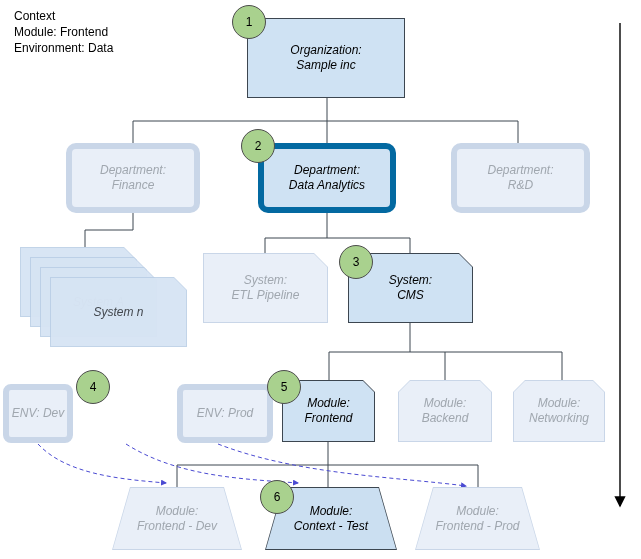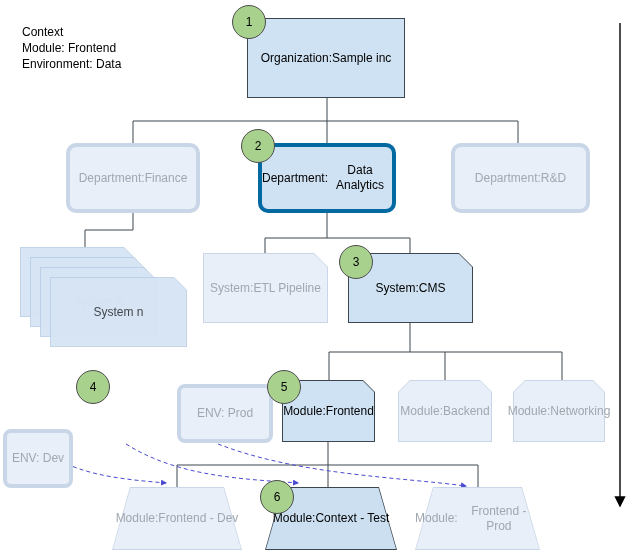--- a/index.html
+++ b/index.html
@@ -3,28 +3,28 @@
 <meta charset="utf-8">
 <style>
   html,body{margin:0;padding:0;background:#fff;}
   #canvas{
     position:relative;width:641px;height:559px;background:#fff;overflow:hidden;
     font-family:"Liberation Sans", sans-serif;font-size:12px;color:#000;
   }
   svg.underlay{position:absolute;left:0;top:0;z-index:0;}
   .node{position:absolute;z-index:1;}
   .lbl{
-    position:absolute;inset:0;display:flex;align-items:center;
-    justify-content:center;text-align:center;line-height:15px;z-index:2;pointer-events:none;
+    position:absolute;inset:0;display:flex;flex-direction:column;align-items:center;
+    justify-content:center;text-align:center;line-height:15px;z-index:2;pointer-events:none;font-style:italic;
   }
   .hl-text{color:#000;}
   .faded-text{color:#a0a7af;}
   
   .rect{border:1px solid #3c4650;background:#cfe2f3;box-sizing:border-box;}
-  .rrect{border:4px solid #0369a1;background:#cfe2f3;border-radius:10px;box-sizing:border-box;}
+  .rrect{border:6px solid #0369a1;background:#cfe2f3;border-radius:10px;box-sizing:border-box;}
   .rrect.sm{border-radius:8px;}
   .fadedbox{border-color:#c9d6e8;background:#e9eff8;}
   
   .shape .bg,.shape .fg{position:absolute;}
   .card .bg{inset:0;background:#3c4650;clip-path:polygon(0 0,calc(100% - 14px) 0,100% 14px,100% 100%,0 100%);}
   .card .fg{inset:1px;background:#cfe2f3;clip-path:polygon(0 0,calc(100% - 13px) 0,100% 13px,100% 100%,0 100%);}
   .card.faded .bg{background:#c9d6e8;}
   .card.faded .fg{background:#e9eff8;}
   
   .mod .bg{inset:0;background:#3c4650;clip-path:polygon(12px 0,calc(100% - 12px) 0,100% 12px,100% 100%,0 100%,0 12px);}
@@ -40,21 +40,21 @@
   .stackcard .bg{inset:0;background:rgba(183,204,228,0.85);clip-path:polygon(0 0,calc(100% - 13px) 0,100% 13px,100% 100%,0 100%);}
   .stackcard .fg{inset:1px;background:rgba(224,235,248,0.72);clip-path:polygon(0 0,calc(100% - 12px) 0,100% 12px,100% 100%,0 100%);}
   .stk0{color:#c9ced5;} .stk1{color:#b6bdc6;} .stk2{color:#99a2ac;} .stk3{color:#42474d;}
   
   .badge{
     position:absolute;width:34px;height:34px;border-radius:50%;background:#a9d18e;
     border:1px solid #4d4d4d;box-sizing:border-box;display:flex;align-items:center;
     justify-content:center;font-size:12px;color:#000;z-index:3;
   }
   
-  #context-note{position:absolute;left:14px;top:24px;line-height:16px;z-index:2;margin-left:8px;}
+  #context-note{position:absolute;left:14px;top:8px;line-height:16px;z-index:2;}
 </style>
 </head>
 <body>
 
 <div id="canvas">
 
   <svg class="underlay" width="641" height="559" viewBox="0 0 641 559">
     <defs>
       <marker id="arrow-black" markerWidth="10" markerHeight="10" refX="7" refY="4" orient="auto">
         <path d="M0,0 L8,4 L0,8 Z" fill="#000"></path>
@@ -149,21 +149,21 @@
   </div>
   <div class="node shape card" style="left:348px;top:253px;width:125px;height:70px;">
     <span class="bg"></span>
       <span class="fg"></span>
     <div class="lbl hl-text">
       <span>System:</span>
       <span>CMS</span>
     </div>
   </div>
 
-  <div class="node rrect sm fadedbox" style="left:3px;top:384px;width:70px;height:59px;margin-top:45px;">
+  <div class="node rrect sm fadedbox" style="left:3px;top:384px;width:70px;height:59px;">
     <div class="lbl faded-text">
         <span>ENV: Dev</span>
       </div>
   </div>
   <div class="node rrect sm fadedbox" style="left:177px;top:384px;width:96px;height:59px;">
     <div class="lbl faded-text">
         <span>ENV: Prod</span>
       </div>
   </div>
 

